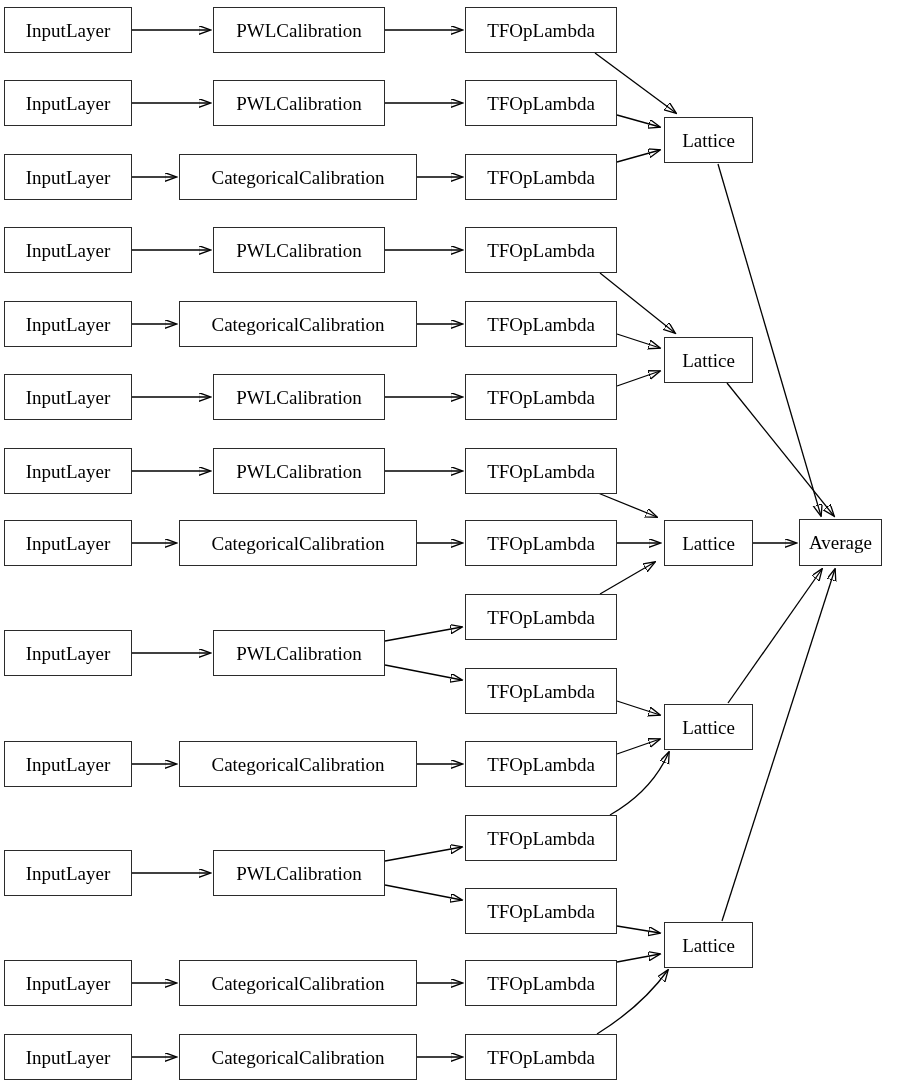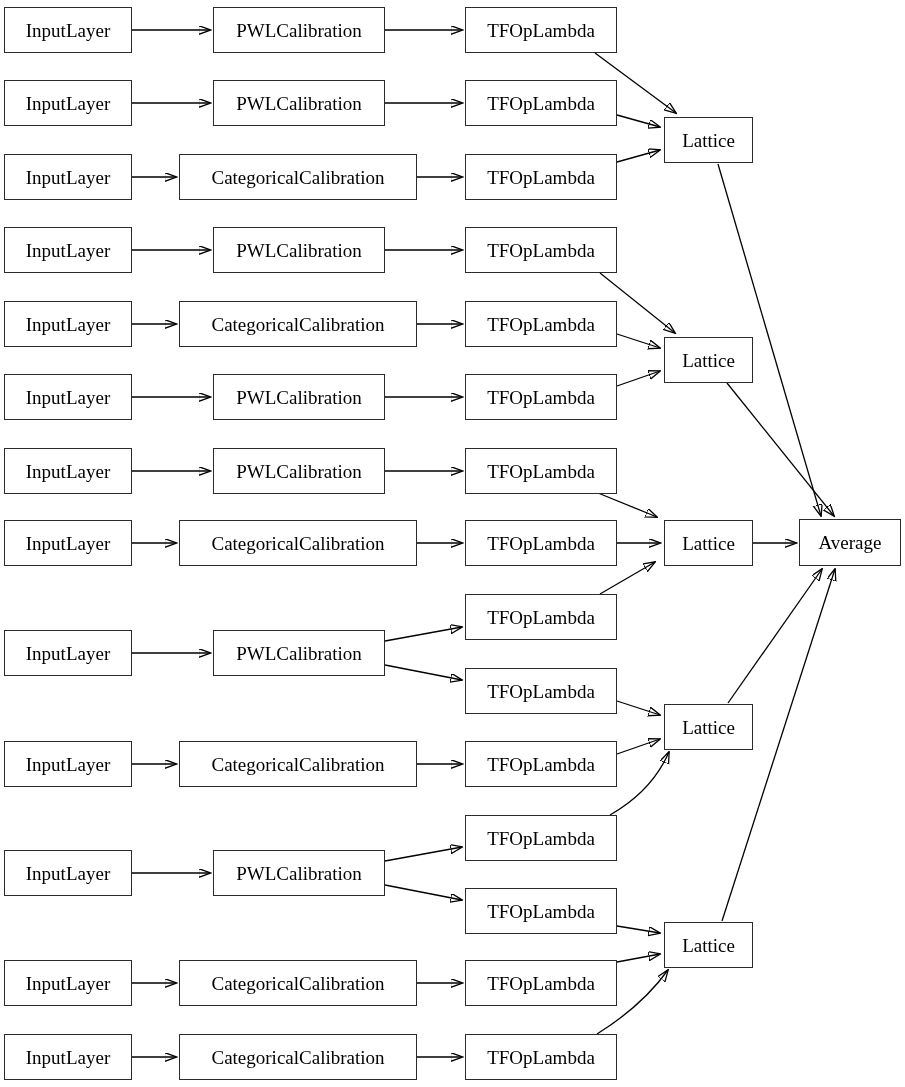--- a/index.html
+++ b/index.html
@@ -234,17 +234,17 @@
       </div>
       <div class="node" style="left: 664px; top: 520px; width: 89px; height: 46px; background: rgb(255, 255, 255); border-color: rgb(43, 43, 43); color: rgb(0, 0, 0);">
         <span>Lattice</span>
       </div>
       <div class="node" style="left: 664px; top: 704px; width: 89px; height: 46px; background: rgb(255, 255, 255); border-color: rgb(43, 43, 43); color: rgb(0, 0, 0);">
         <span>Lattice</span>
       </div>
       <div class="node" style="left: 664px; top: 922px; width: 89px; height: 46px; background: rgb(255, 255, 255); border-color: rgb(43, 43, 43); color: rgb(0, 0, 0);">
         <span>Lattice</span>
       </div>
-      <div class="node" style="left: 799px; top: 519px; width: 102px; height: 47px; background: rgb(255, 255, 255); border-color: rgb(43, 43, 43); color: rgb(0, 0, 0);">
+      <div class="node" style="left: 799px; top: 519px; width: 83px; height: 47px; background: rgb(255, 255, 255); border-color: rgb(43, 43, 43); color: rgb(0, 0, 0);">
         <span>Average</span>
       </div>
     </div>
 </div>
 
 </body></html>

